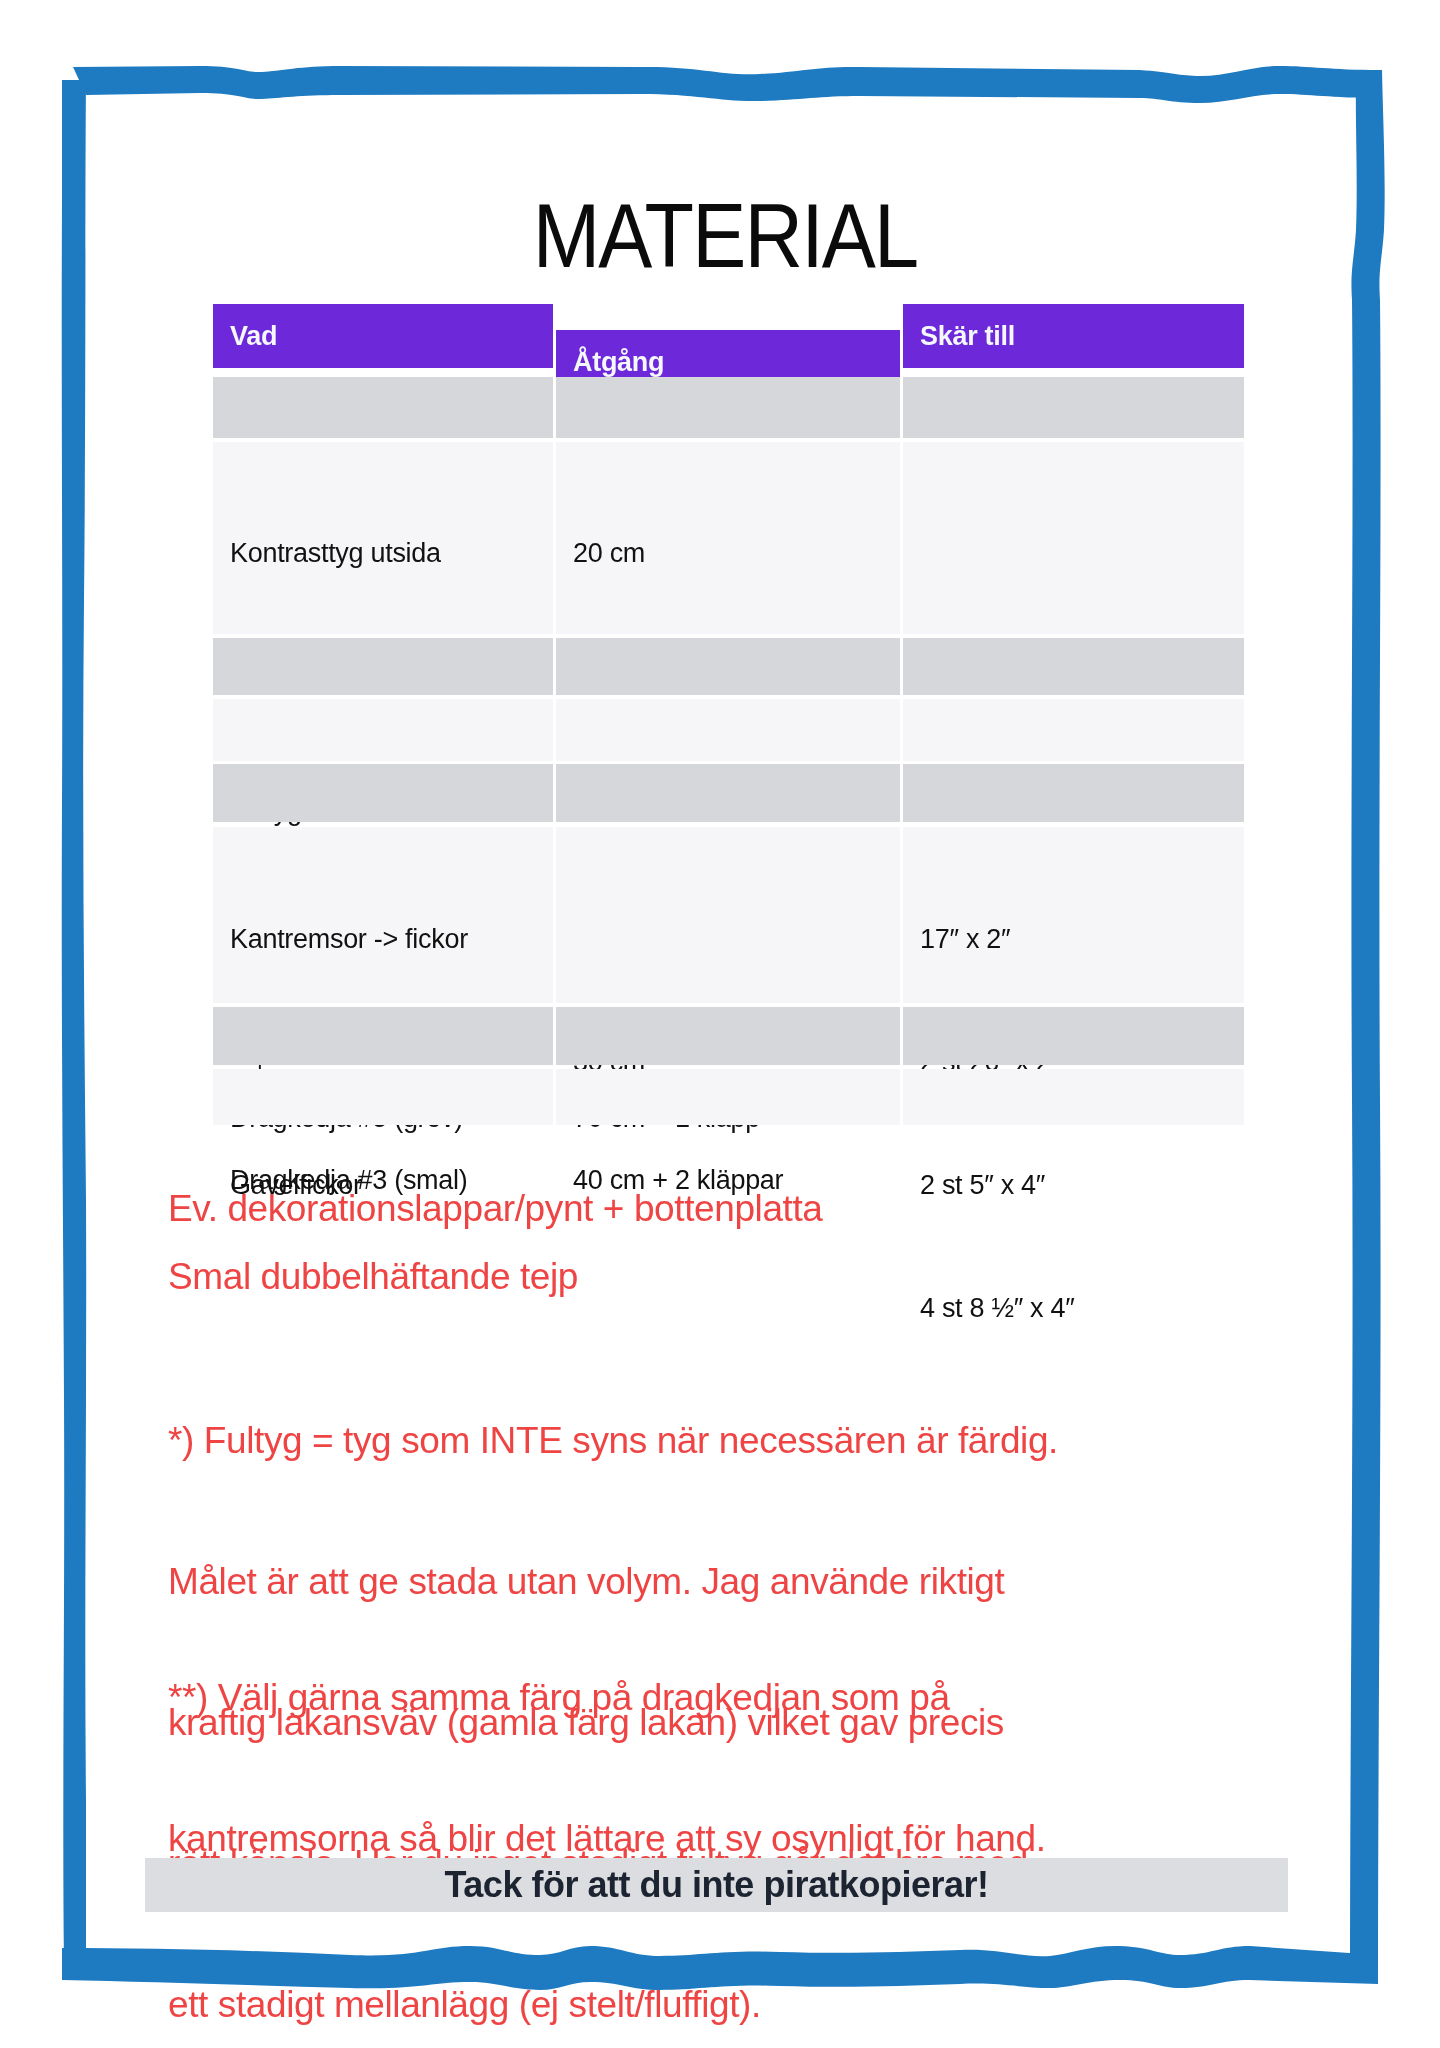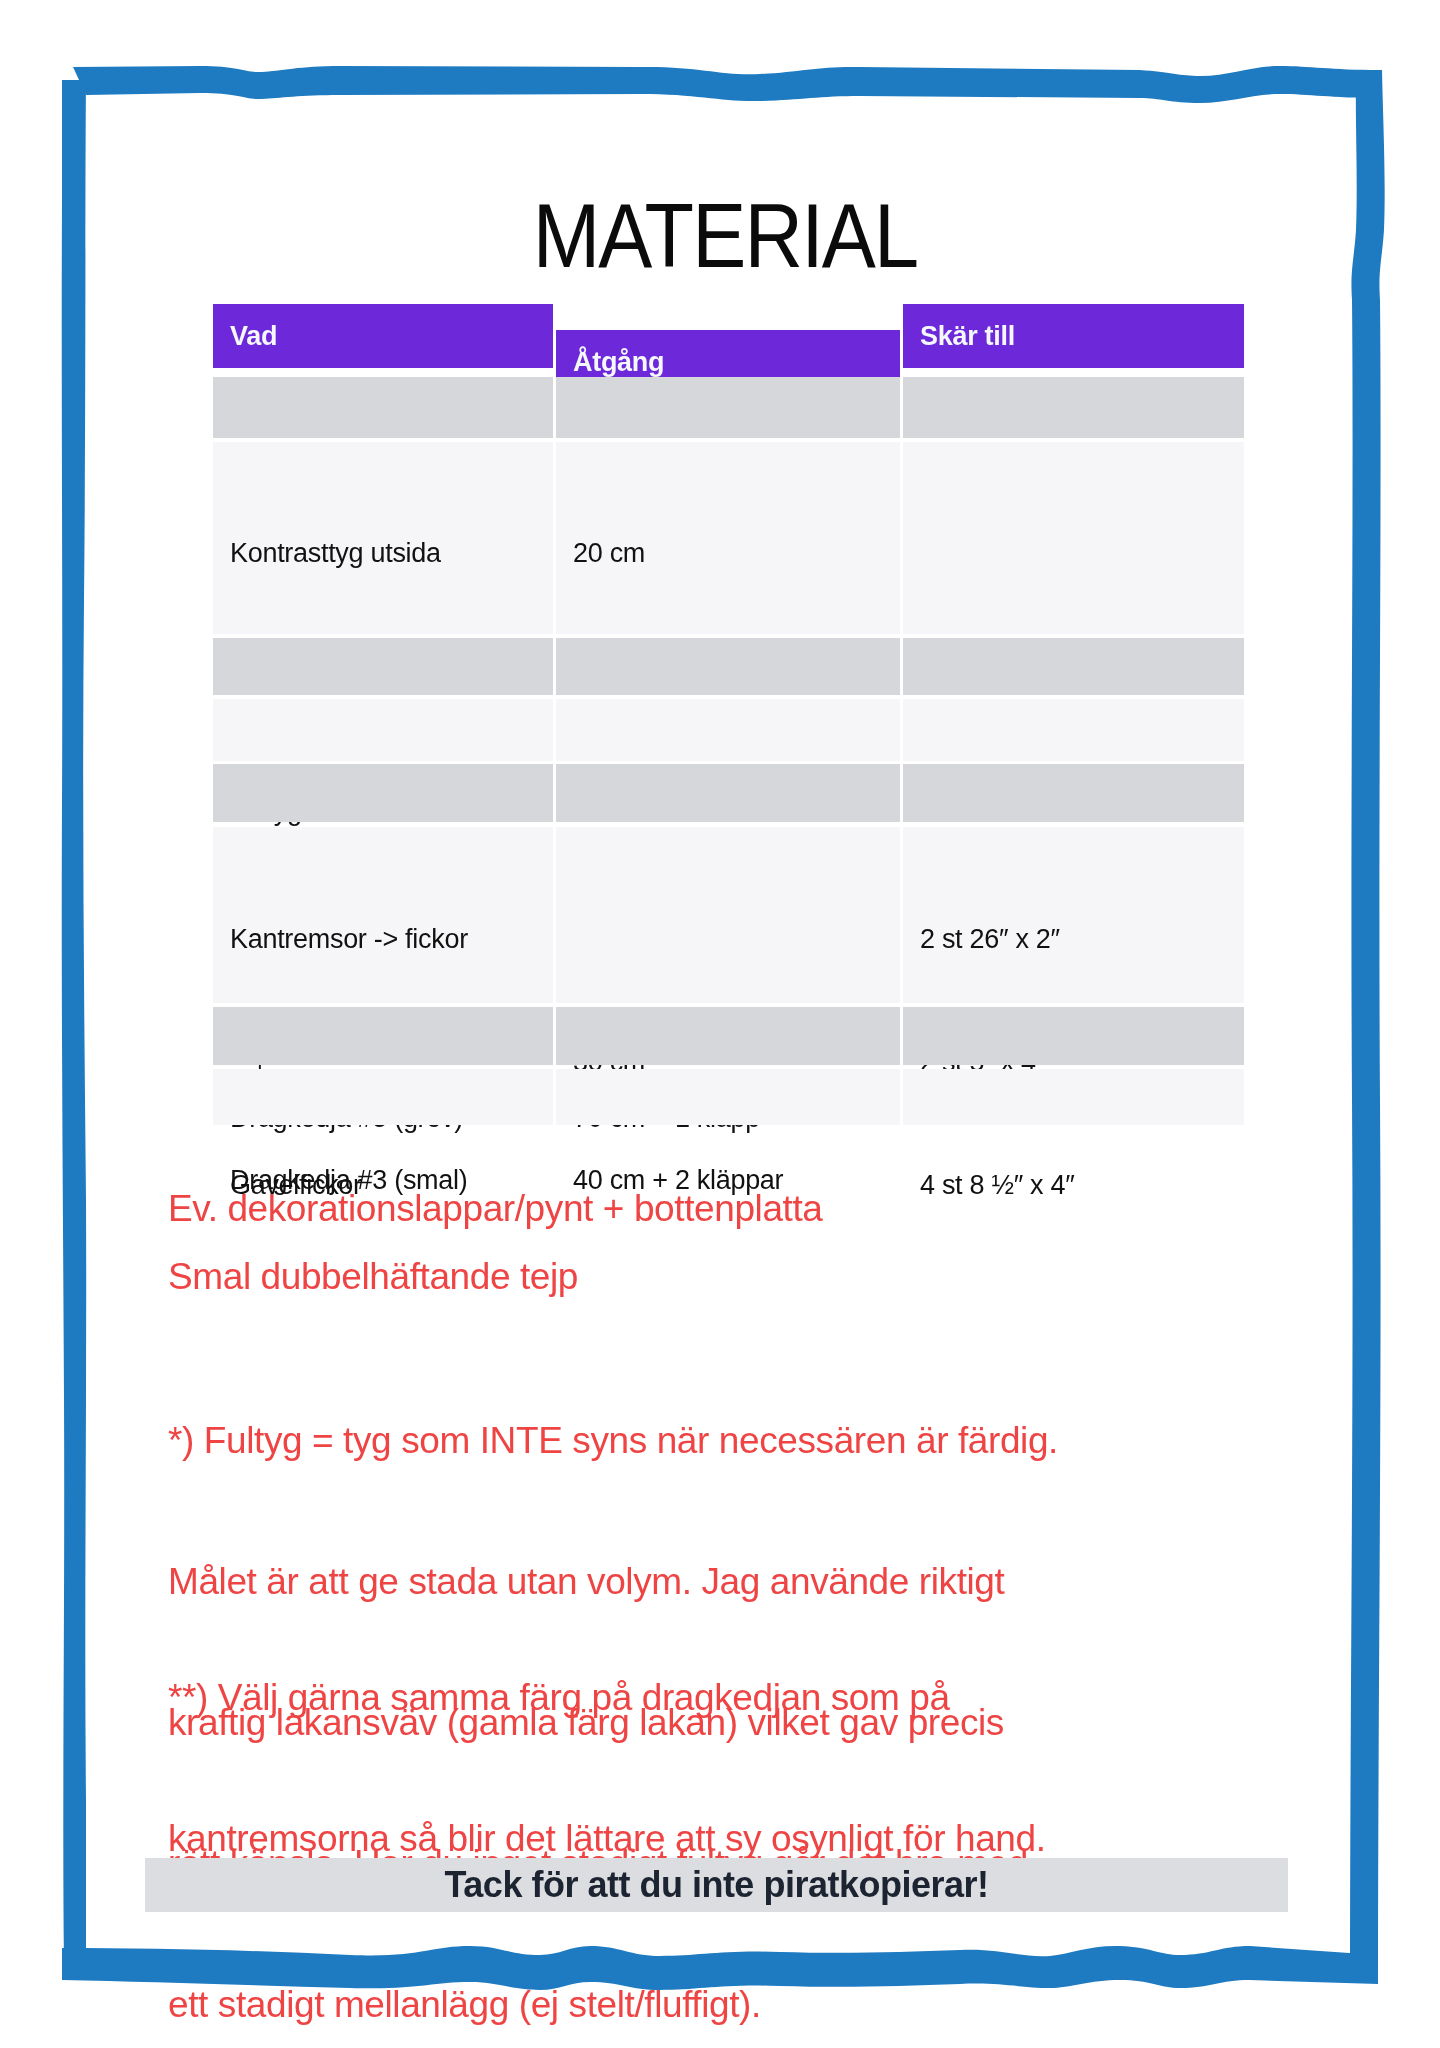--- a/index.html
+++ b/index.html
@@ -117,20 +117,21 @@
     <div class="abs cell white" style="left:213px;top:827px;width:340px;height:176px;padding-top:10px;">
       <span class="line">Kantremsor -&gt; fickor</span>
       <span class="line" style="padding-left:22px;">+</span>
       <span class="line">Gavelfickor</span>
     </div>
     <div class="abs cell white" style="left:556px;top:827px;width:344px;height:176px;padding-top:10px;">
       <span class="line" style="height:41px;"></span>
       <span class="line">30 cm</span>
     </div>
     <div class="abs cell white" style="left:903px;top:827px;width:341px;height:176px;padding-top:10px;">
+      <span class="line">17″ x 2″</span>
       <span class="line">2 st 26″ x 2″</span>
       <span class="line">2 st 5″ x 4″</span>
       <span class="line">4 st 8 ½″ x 4″</span>
     </div>
   </div>
 
   <div>
     <div class="abs cell gray" style="left:213px;top:1007px;width:340px;height:58px;padding-top:9px;">
       <span class="line">Dragkedja #5 (grov)**</span>
     </div>

